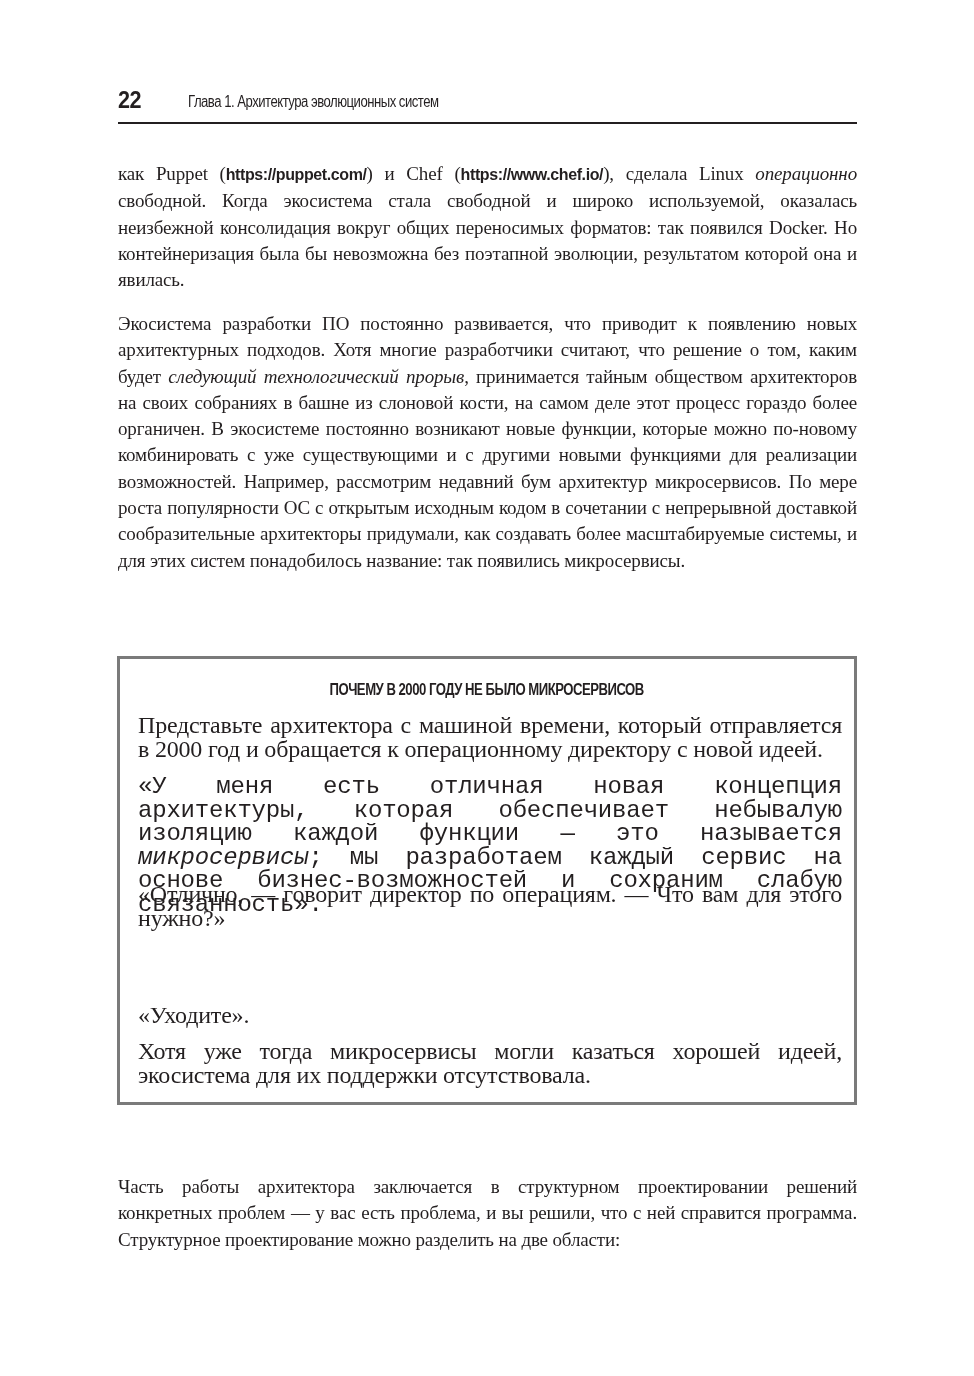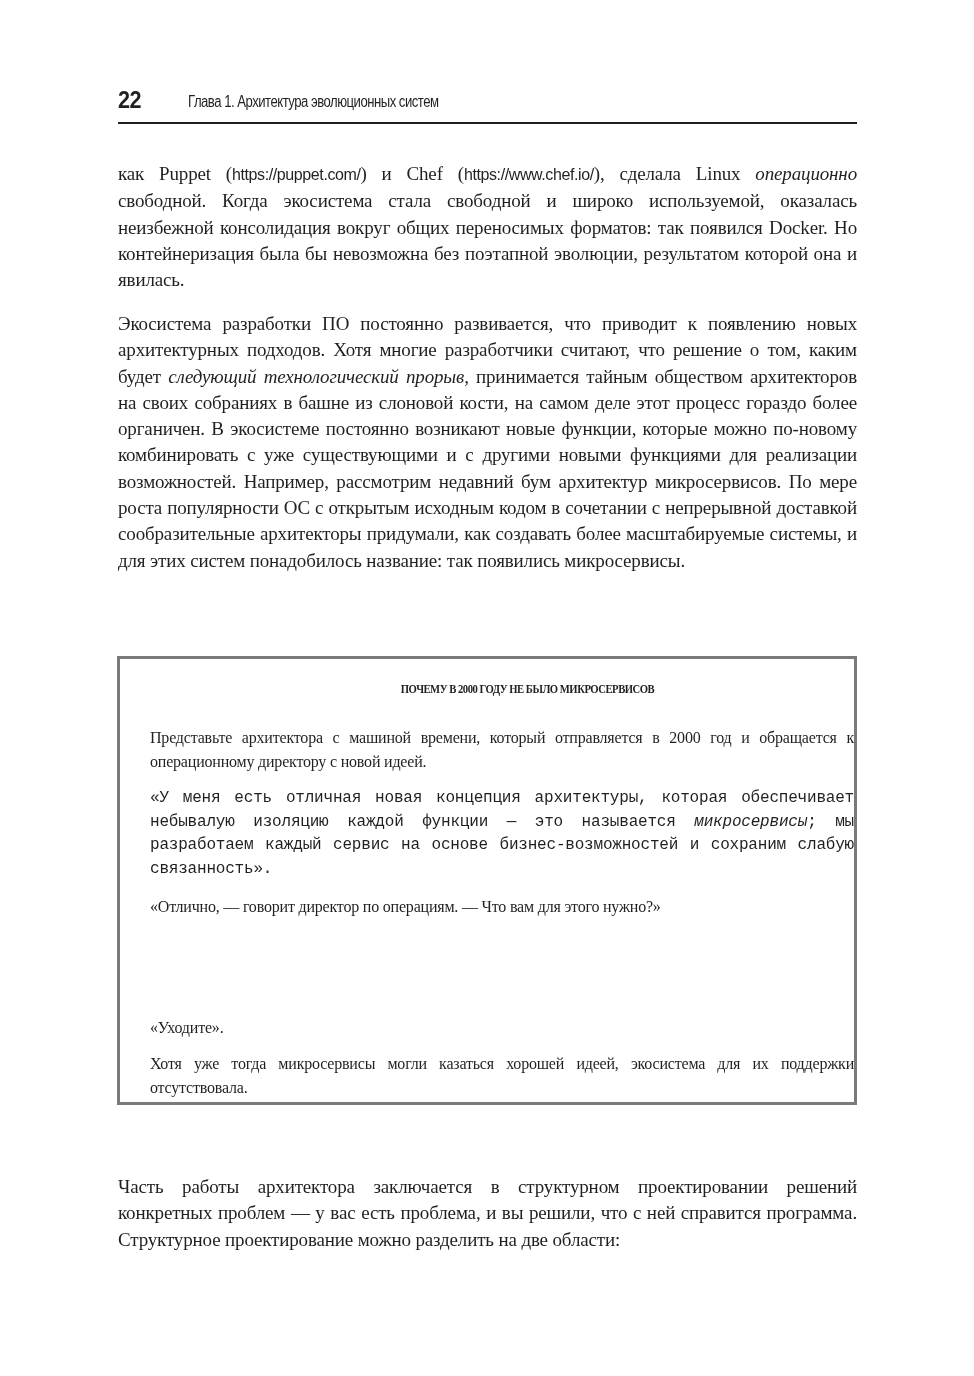--- a/index.html
+++ b/index.html
@@ -57,57 +57,57 @@
       margin: 0;
       letter-spacing: -0.15px;
     }
     .p1 { position: absolute; top: 161px; left: 0; width: 739px; }
     .p2 { position: absolute; top: 311px; left: 0; width: 739px; }
     .p3 { position: absolute; top: 1127px; left: 0; width: 739px; margin-top: 47px; }
     .url {
       font-family: "Liberation Sans", sans-serif;
       font-size: 16px;
       letter-spacing: -0.4px;
+      font-weight: bold;
     }
     em { font-style: italic; }
     .sidebar {
       position: absolute;
       left: 117px;
       top: 656px;
       width: 734px;
       height: 443px;
       border: 3px solid #7a7a7a;
       background: #ffffff;
     }
     .sidebar-title {
       position: absolute;
       top: 22px;
       left: 0;
       width: 100%;
       text-align: center;
-      font-family: Liberation Serif, serif;
+      font-family: Liberation Sans, sans-serif;
       font-weight: bold;
-      font-size: 13px;
+      font-size: 16px;
       letter-spacing: -0.6px;
       white-space: nowrap;
-      padding-left: 40px;
     }
     .sidebar-title span {
       display: inline-block;
       transform: scaleX(0.82);
     }
     .sidebar-text {
       position: absolute;
       left: 18px;
       width: 704px;
       font-family: "Liberation Serif", serif;
-      font-size: 16px;
+      font-size: 24px;
       line-height: 23.5px;
       text-align: justify;
-      margin: 12px;
+      margin: 0;
       letter-spacing: -0.2px;
     }
     .s1 { top: 55px; }
     .s2 { top: 116px; font-family: Liberation Mono, monospace; }
     .s3 { top: 224px; }
     .s4 { top: 260px; }
     .s5 { top: 345px; }
     .s6 { top: 381px; }
   </style>
 </head>

